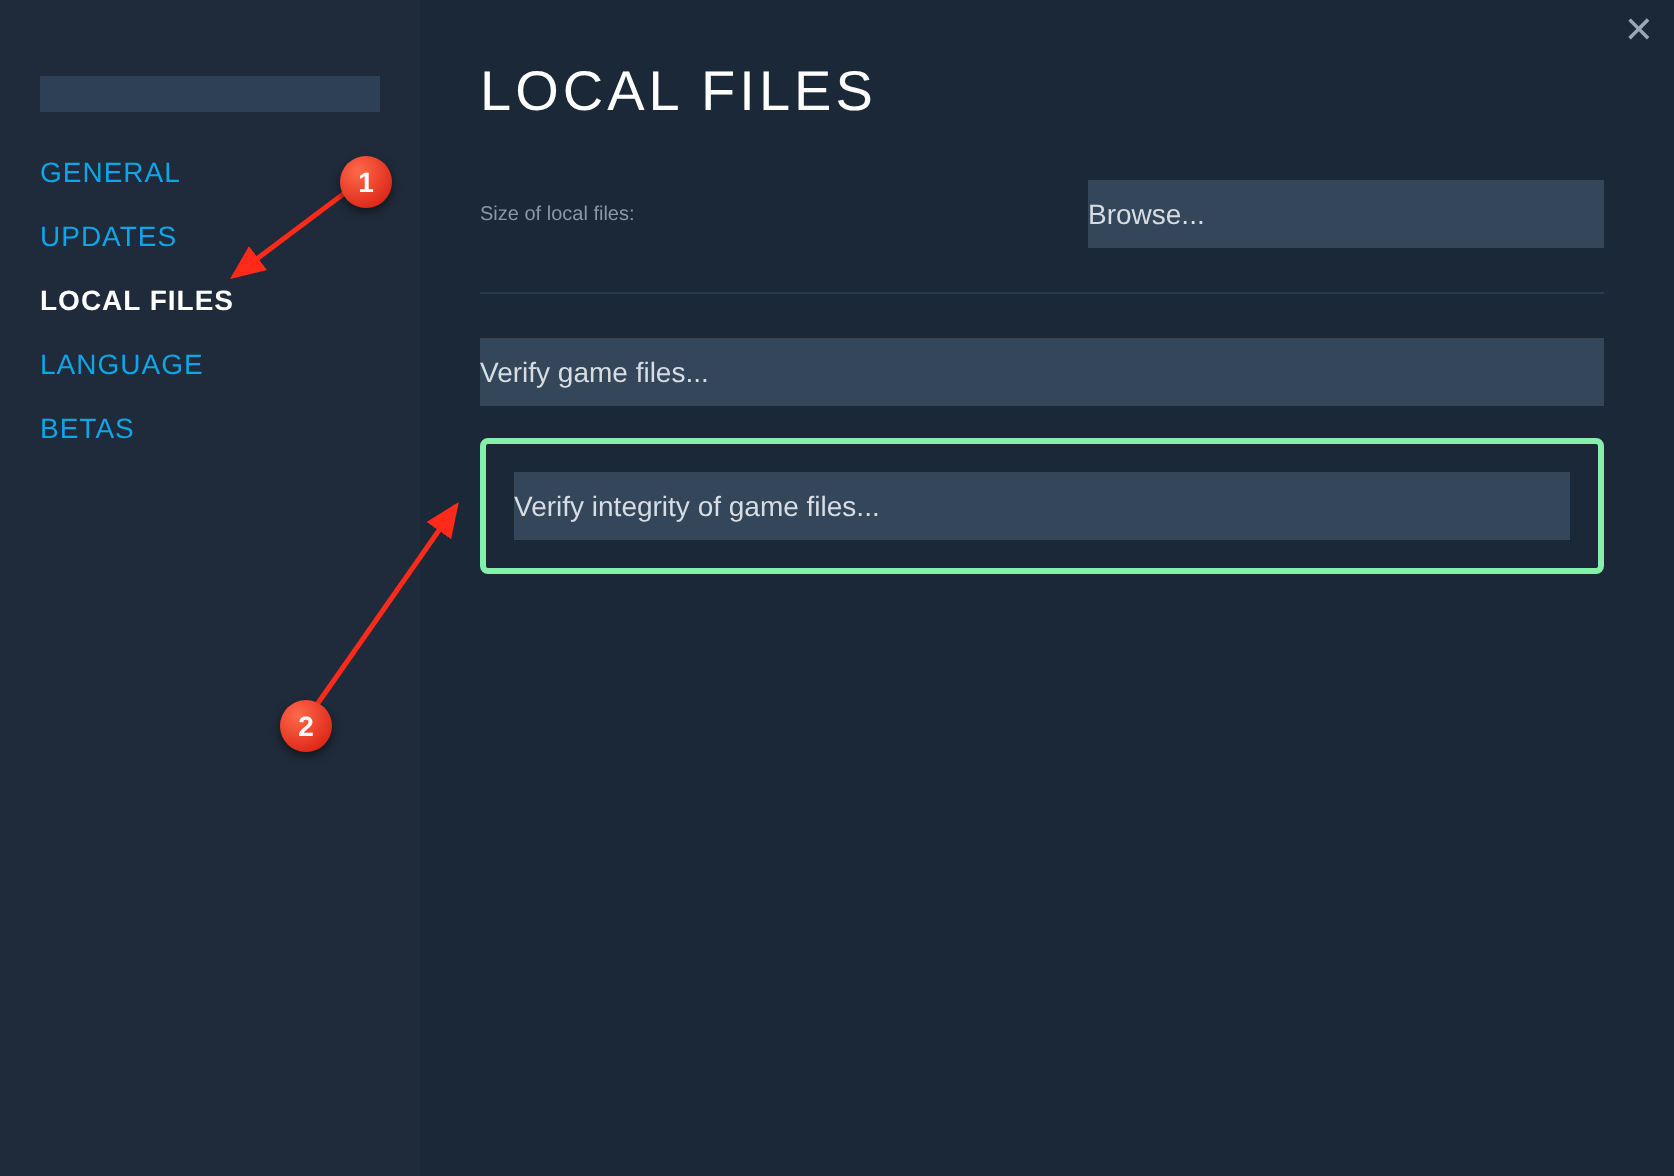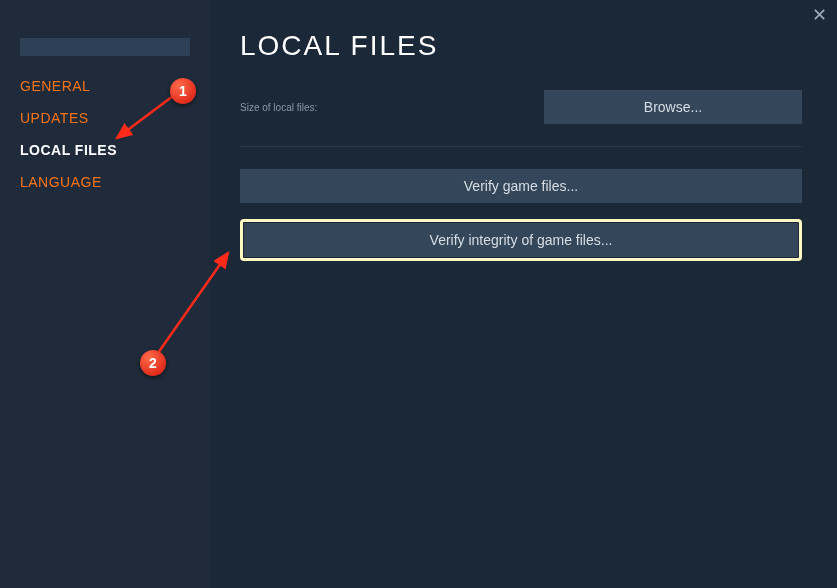--- a/index.html
+++ b/index.html
@@ -21,21 +21,21 @@
     padding-top: 38px;
     padding-left: 0;
   }
   .sidebar-highlight {
     margin: 0 20px 14px 20px;
     height: 18px;
     background: #2d4056;
   }
   .sidebar-item {
     padding: 8px 20px;
-    color: #f97316;
+    color: #0ea5e9;
     font-size: 14px;
     letter-spacing: 0.5px;
     cursor: pointer;
   }
   .sidebar-item.active {
     color: #ffffff;
     font-weight: bold;
   }
   .main {
     flex: 1;
@@ -57,41 +57,41 @@
     margin-bottom: 22px;
   }
   .size-label {
     color: #8a97a5;
     font-size: 10px;
   }
   .btn {
     background: #34465a;
     color: #d7dde3;
     font-size: 14px;
-    text-align: center;
+    text-align: left;
     padding: 9px 0;
     cursor: pointer;
     border: none;
     width: 100%;
   }
   .btn-browse {
     width: 258px;
   }
   .divider {
     height: 1px;
     background: #2a3a4d;
     margin-bottom: 22px;
   }
   .btn-row {
     margin-bottom: 16px;
   }
   .highlight-box {
-    border: 3px solid #fef9c3;
+    border: 3px solid #86efac;
     border-radius: 4px;
-    padding: 1px;
+    padding: 14px;
     margin-bottom: 16px;
   }
   .highlight-box .btn {
     margin: 0;
   }
   .close-icon {
     position: absolute;
     top: 6px;
     right: 10px;
     color: #9aa7b5;
@@ -125,20 +125,21 @@
 <body>
 
 <div class="window">
 
   <div class="sidebar">
     <div class="sidebar-highlight"></div>
     <div class="sidebar-item">GENERAL</div>
     <div class="sidebar-item">UPDATES</div>
     <div class="sidebar-item active">LOCAL FILES</div>
     <div class="sidebar-item">LANGUAGE</div>
+    <div class="sidebar-item">BETAS</div>
   </div>
 
   <div class="main">
     <span class="close-icon">✕</span>
 
     <h1 class="page-title">LOCAL FILES</h1>
 
     <div class="row">
       <span class="size-label">Size of local files:</span>
       <button class="btn btn-browse">Browse...</button>

